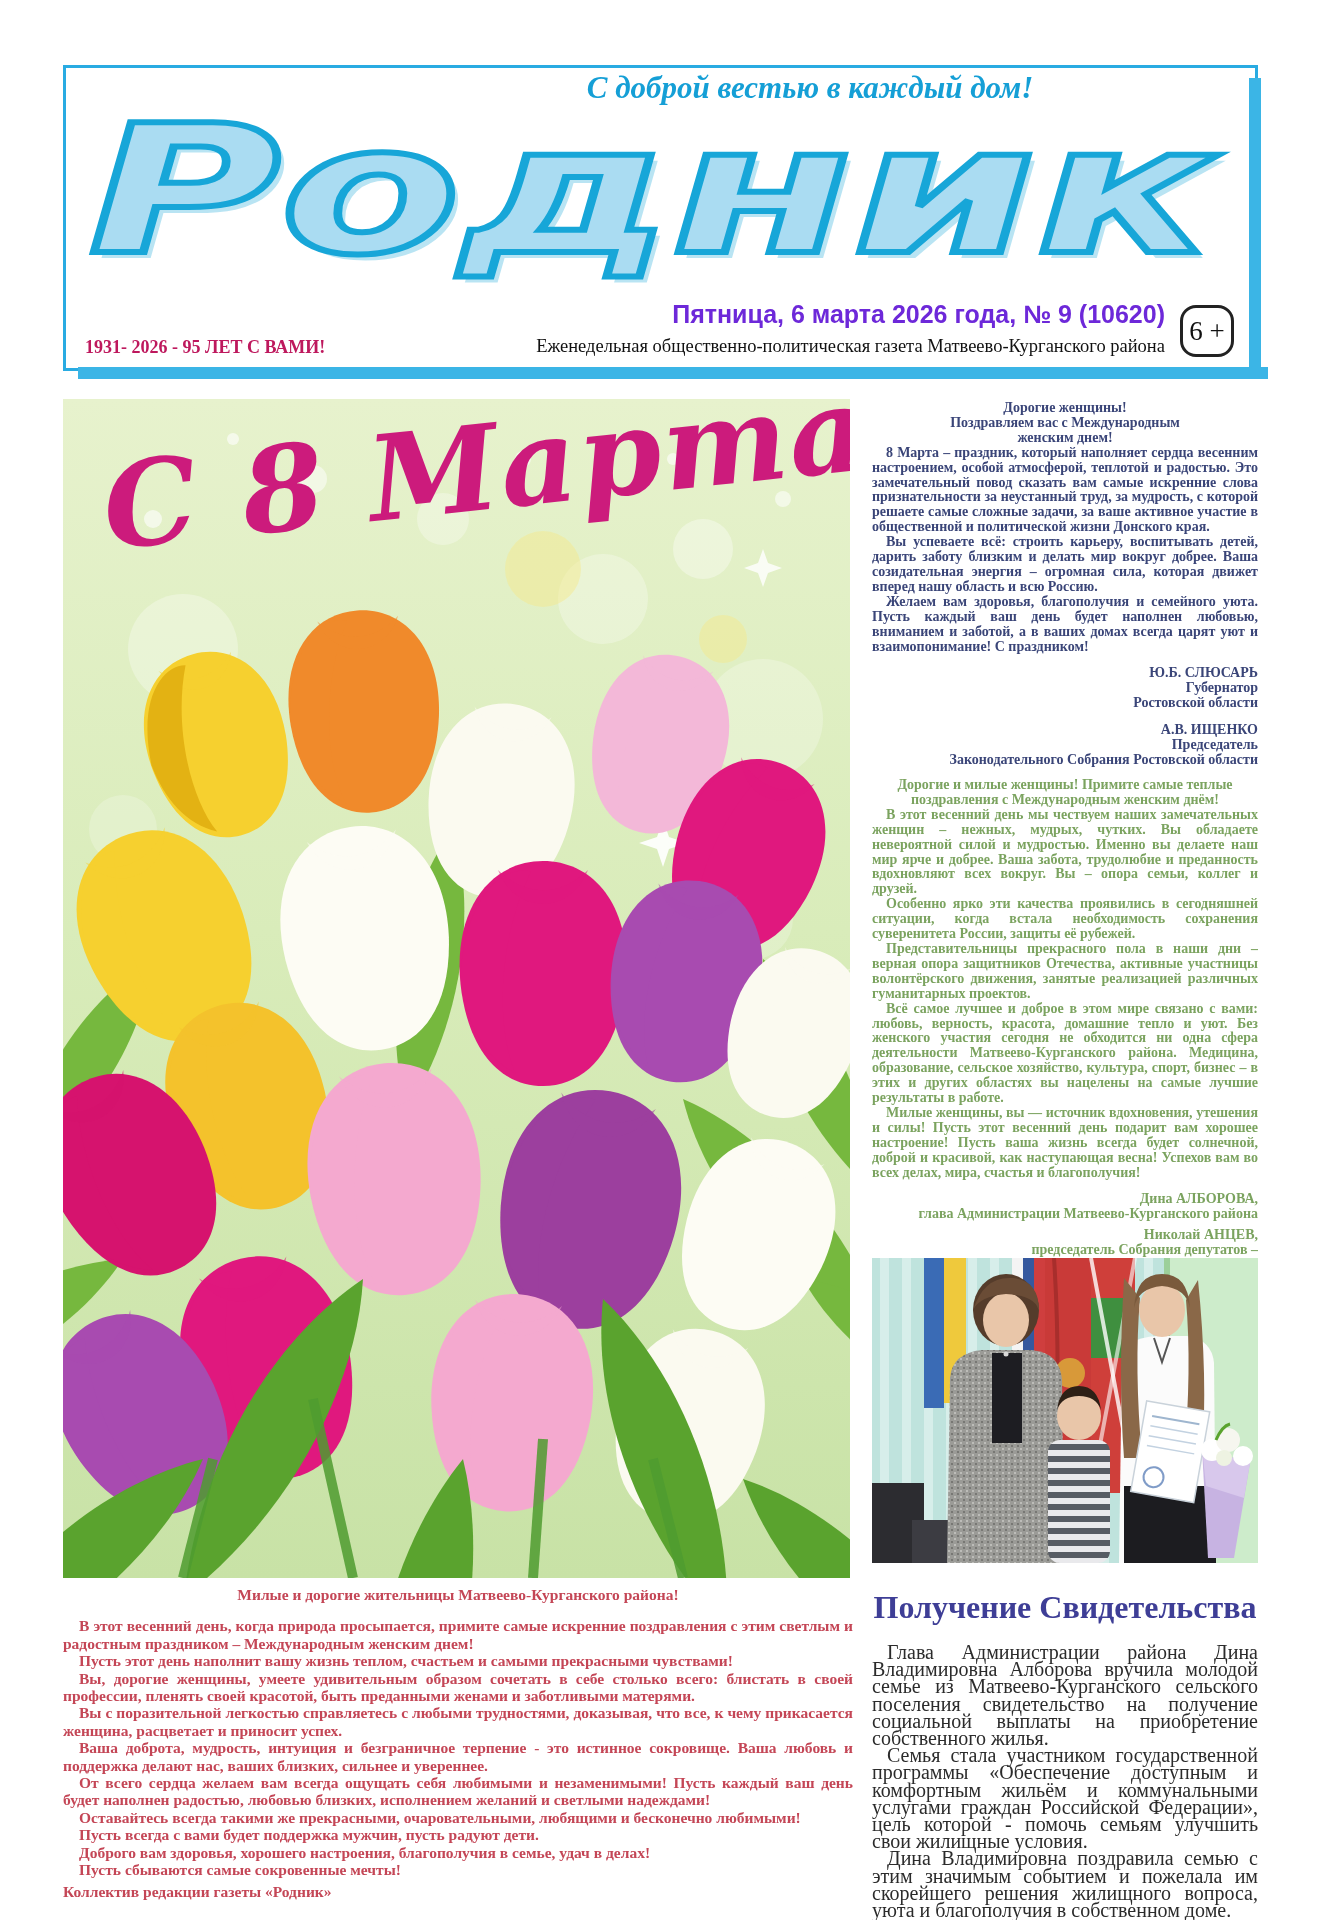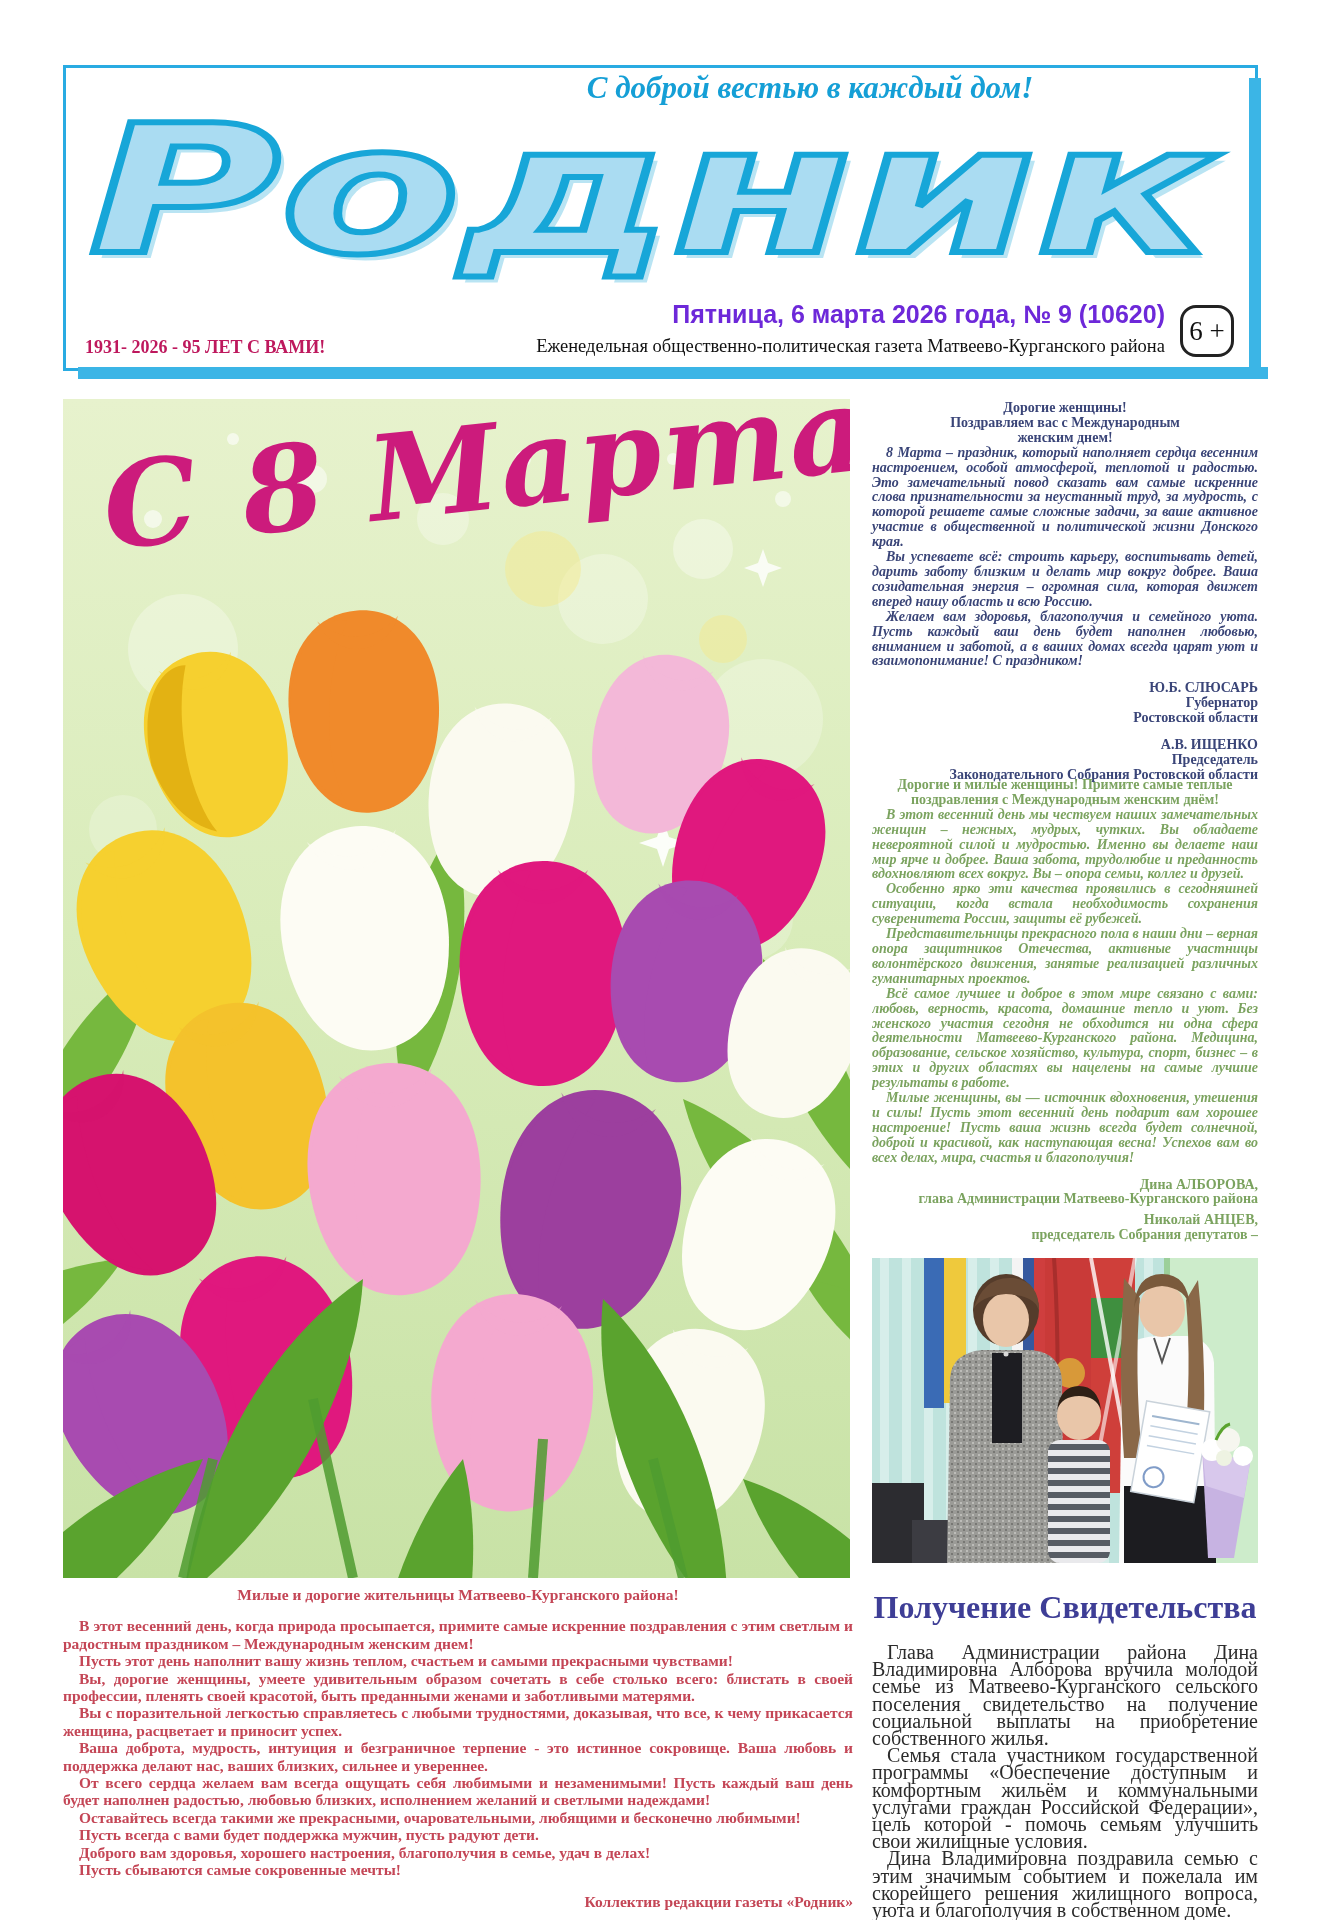--- a/index.html
+++ b/index.html
@@ -28,42 +28,42 @@
   .anniversary{position:absolute;left:85px;top:337px;font-weight:bold;font-size:18px;color:#be185d;}
   .subtitle{position:absolute;left:350px;top:336px;width:815px;text-align:right;
            font-weight:normal;font-size:18.5px;color:#111;}
 
   
   .tulip-card{position:absolute;left:63px;top:399px;width:787px;height:1179px;}
   .tulip-card svg{display:block;width:100%;height:100%;}
 
   
   .col-right{position:absolute;left:872px;top:401px;width:386px;}
-  .blk p{margin:0;text-align:justify;text-indent:14px;font-style:italic;}
+  .blk p{margin:0;text-align:justify;text-indent:14px;}
   .blk .center{text-align:center;text-indent:0;font-weight:bold;}
   .navy{position:absolute;left:0;top:0;width:386px;font-weight:bold;
         font-size:14px;line-height:14.9px;color:#3a4578;}
   .green{position:absolute;left:0;top:377px;width:386px;font-weight:bold;
         font-size:14px;line-height:14.9px;color:#7ba35f;max-height:480px;overflow:hidden;}
   .sig{margin-top:12px;text-align:right;font-weight:bold;}
   .sig div{text-indent:0;}
   .family-photo{position:absolute;left:0;top:857px;width:386px;height:305px;}
   .family-photo svg{display:block;width:100%;height:100%;}
   .art-headline{position:absolute;left:0;top:1188px;width:386px;text-align:center;
         font-weight:bold;font-size:32px;color:#3e3e96;}
   .article{position:absolute;left:0;top:1243px;width:386px;font-size:20px;
         line-height:17.2px;color:#2b2b2b;}
   .article p{margin:0;text-align:justify;text-indent:15px;}
 
   
   .red-block{position:absolute;left:63px;top:1586px;width:790px;font-weight:bold;
         font-size:15.5px;line-height:17.4px;color:#c44656;}
   .red-block .center{text-align:center;margin-bottom:14px;}
   .red-block p{margin:0;text-align:justify;text-indent:16px;}
-  .red-footer{margin-top:14px;text-align:right;}
+  .red-footer{margin-top:4px;text-align:left;}
 </style>
 </head>
 <body>
 
 <div class="page">
 
   <div class="header-box"></div>
   <div class="bar-bottom"></div>
   <div class="bar-right"></div>
 

